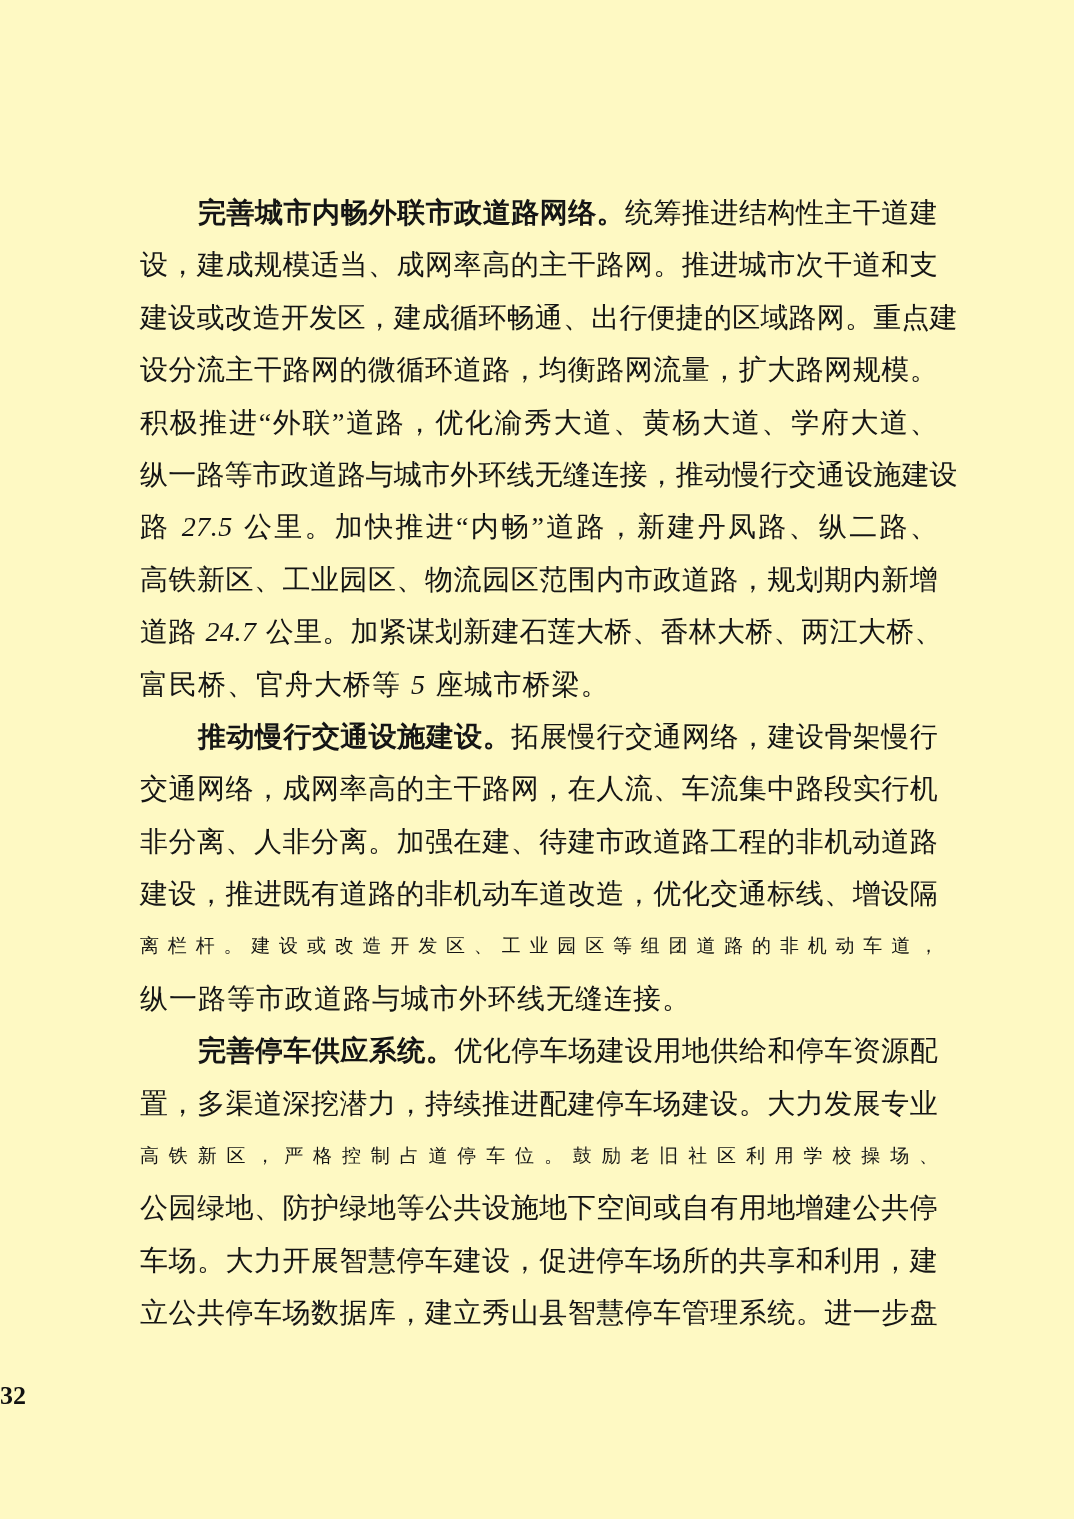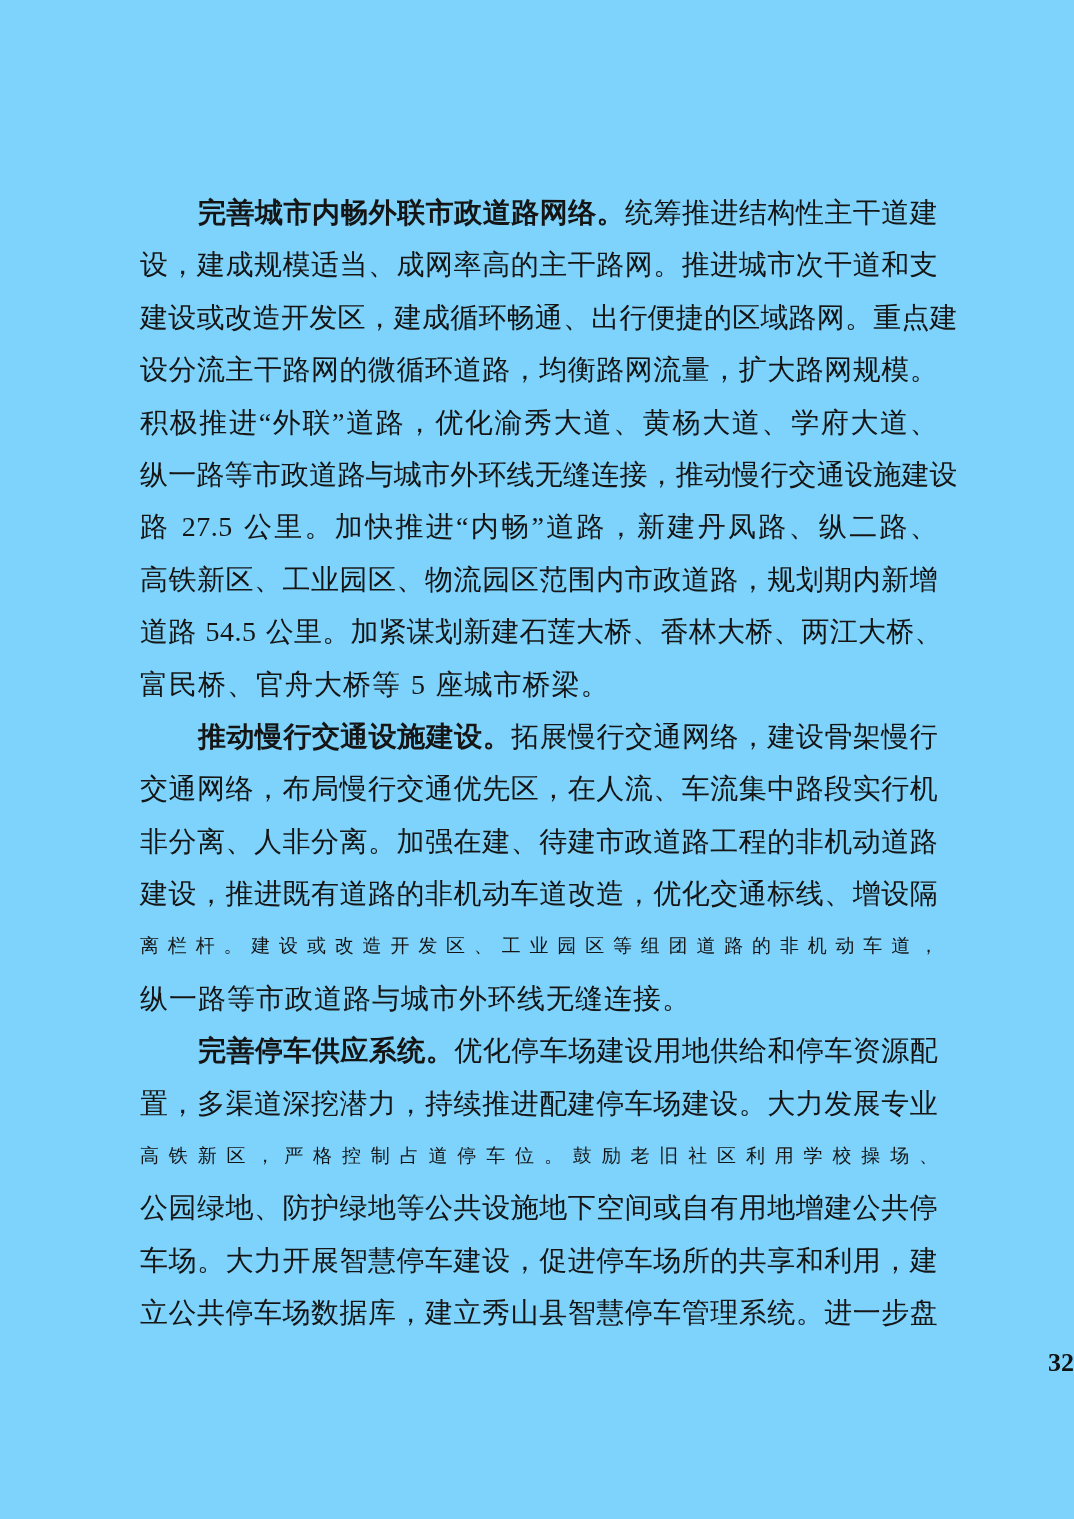--- a/index.html
+++ b/index.html
@@ -12,21 +12,21 @@
     height: 1519px;
     background: #ffffff;
     position: relative;
     overflow: hidden;
     font-family: "Liberation Serif", "DejaVu Serif", serif;
     color: #151515;
   }
   .page {
     position: absolute;
     inset: 0;
-    background: #7dd3fc;
+    background: #fef9c3;
   }
   .doc-body {
     position: absolute;
     left: 140px;
     top: 187px;
     width: 798px;
   }
   .line {
     height: 52.4px;
     line-height: 52.4px;
@@ -48,27 +48,28 @@
     font-size: 19px;
     letter-spacing: 0;
   }
   .bold {
     font-weight: 700;
   }
   .num {
     font-family: "Liberation Serif", serif;
     letter-spacing: 0.5px;
     padding: 0 2px;
+    font-style: italic;
   }
   .page-footer {
     position: absolute;
     left: 0;
-    top: 1348px;
+    top: 1381px;
     width: 1074px;
-    text-align: right;
+    text-align: left;
   }
   .page-number {
     font-family: "Liberation Serif", "DejaVu Serif", serif;
     font-weight: 700;
     font-size: 26px;
     color: #111111;
   }
 </style>
 </head>
 <body>
@@ -79,26 +80,26 @@
 
   <div>
         <div class="line indent"><span class="bold">完善城市内畅外联市政道路网络。</span><span class="">统筹推进结构性主干道建</span></div>
         <div class="line"><span class="">设，建成规模适当、成网率高的主干路网。推进城市次干道和支</span></div>
         <div class="line"><span class="">建设或改造开发区，建成循环畅通、出行便捷的区域路网。重点建</span></div>
         <div class="line"><span class="">设分流主干路网的微循环道路，均衡路网流量，扩大路网规模。</span></div>
         <div class="line"><span class="">积极推进“外联”道路，优化渝秀大道、黄杨大道、学府大道、</span></div>
         <div class="line"><span class="">纵一路等市政道路与城市外环线无缝连接，推动慢行交通设施建设</span></div>
         <div class="line"><span class="">路 </span><span class=" num">27.5</span><span class=""> 公里。加快推进“内畅”道路，新建丹凤路、纵二路、</span></div>
         <div class="line"><span class="">高铁新区、工业园区、物流园区范围内市政道路，规划期内新增</span></div>
-        <div class="line"><span class="">道路 </span><span class=" num">54.5</span><span class=""> 公里。加紧谋划新建石莲大桥、香林大桥、两江大桥、</span></div>
+        <div class="line"><span class="">道路 </span><span class=" num">24.7</span><span class=""> 公里。加紧谋划新建石莲大桥、香林大桥、两江大桥、</span></div>
         <div class="line last"><span class="">富民桥、官舟大桥等 </span><span class=" num">5</span><span class=""> 座城市桥梁。</span></div>
       </div>
       <div>
         <div class="line indent"><span class="bold">推动慢行交通设施建设。</span><span class="">拓展慢行交通网络，建设骨架慢行</span></div>
-        <div class="line"><span class="">交通网络，布局慢行交通优先区，在人流、车流集中路段实行机</span></div>
+        <div class="line"><span class="">交通网络，成网率高的主干路网，在人流、车流集中路段实行机</span></div>
         <div class="line"><span class="">非分离、人非分离。加强在建、待建市政道路工程的非机动道路</span></div>
         <div class="line"><span class="">建设，推进既有道路的非机动车道改造，优化交通标线、增设隔</span></div>
         <div class="line tight"><span class="">离栏杆。建设或改造开发区、工业园区等组团道路的非机动车道，</span></div>
         <div class="line last"><span class="">纵一路等市政道路与城市外环线无缝连接。</span></div>
       </div>
       <div>
         <div class="line indent"><span class="bold">完善停车供应系统。</span><span class="">优化停车场建设用地供给和停车资源配</span></div>
         <div class="line"><span class="">置，多渠道深挖潜力，持续推进配建停车场建设。大力发展专业</span></div>
         <div class="line tight"><span class="">高铁新区，严格控制占道停车位。鼓励老旧社区利用学校操场、</span></div>
         <div class="line"><span class="">公园绿地、防护绿地等公共设施地下空间或自有用地增建公共停</span></div>

